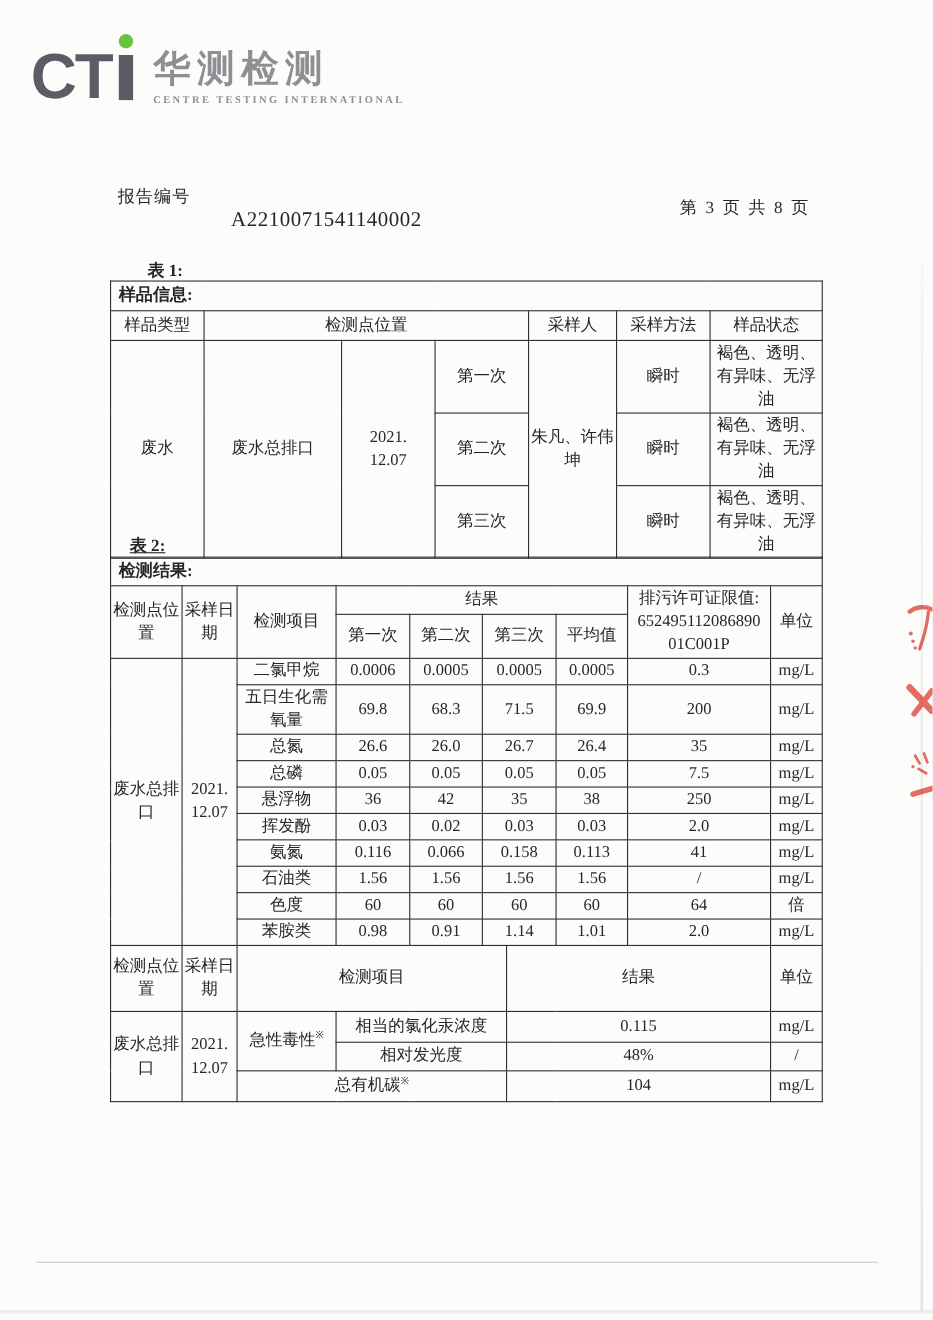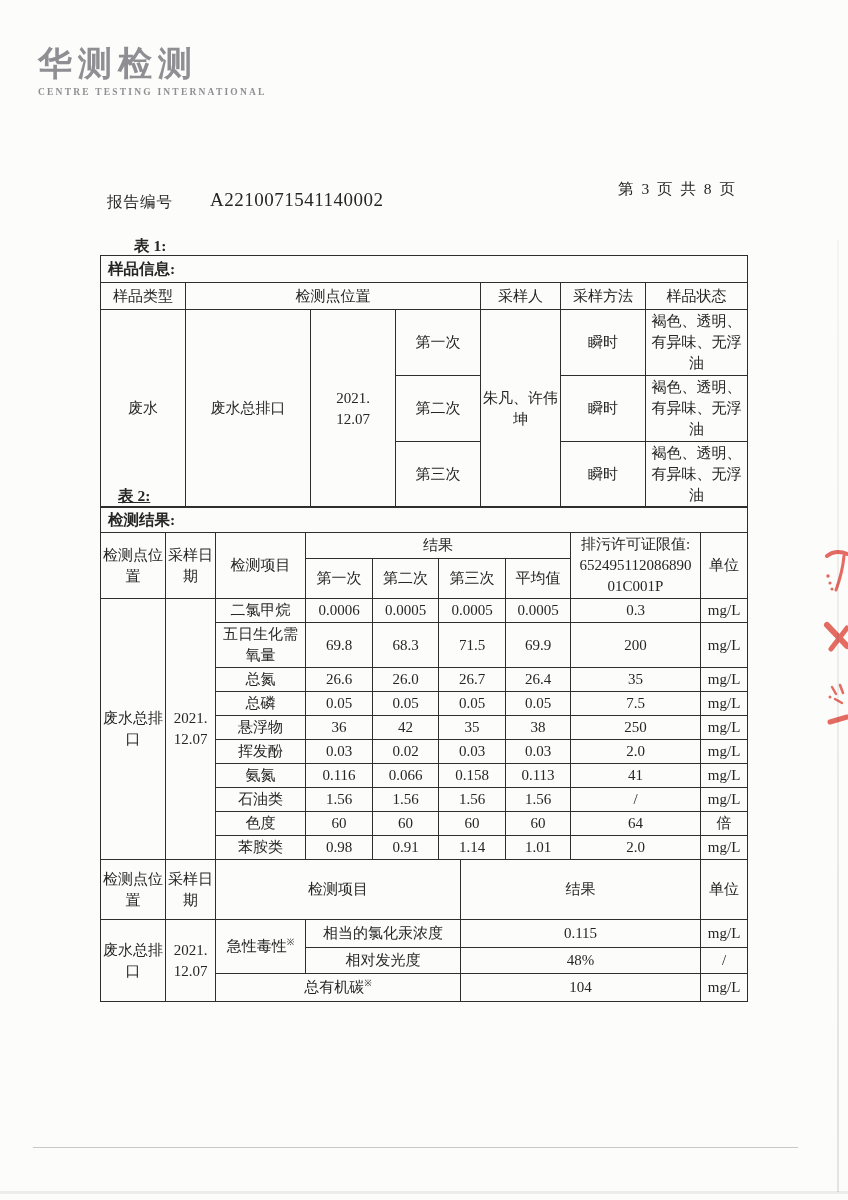--- a/index.html
+++ b/index.html
@@ -10,31 +10,31 @@
   }
   
   .logo{position:absolute;left:28px;top:30px;display:flex;align-items:flex-start;}
   .cti{position:relative;display:flex;align-items:flex-end;height:66px;}
   .cti-letters{
     font-family:"Liberation Sans","DejaVu Sans",sans-serif;
     font-weight:800;font-size:58px;line-height:0.9;color:#5d5c64;letter-spacing:-2px;
   }
   .ibar{width:13px;height:41px;background:#5d5c64;margin:0 0 5px 7px;}
   .idot{position:absolute;right:0px;top:1px;width:13px;height:13px;border-radius:50%;background:#68c43c;}
-  .brand{margin-left:10px;padding-top:16px;}
+  .brand{margin-left:18px;padding-top:16px;}
   .brand-cn{
     font-family:"Liberation Sans","DejaVu Sans",sans-serif;
     font-weight:700;font-size:34px;line-height:1;color:#8e8e93;letter-spacing:6px;
   }
   .brand-en{
     font-family:Liberation Serif, serif;
     font-weight:700;font-size:9.5px;color:#8e8e93;letter-spacing:2.2px;margin-top:7px;
   }
   
-  .meta-label{position:absolute;left:107px;top:192px;font-size:15.5px;letter-spacing:1px;}
+  .meta-label{position:absolute;left:107px;top:169px;font-size:15.5px;letter-spacing:1px;}
   .meta-value{position:absolute;left:210px;top:189px;font-size:19px;letter-spacing:0.5px;text-align:center;}
   .meta-page{position:absolute;left:618px;top:179px;font-size:15.5px;letter-spacing:2px;}
   
   .tcaption{position:absolute;font-weight:bold;font-size:15.5px;}
   .cap1{left:134px;top:236px;}
   .cap2{left:118px;top:486px;text-decoration:underline;}
   table{border-collapse:collapse;table-layout:fixed;position:absolute;left:100px;}
   .t1{top:255px;width:647px;}
   .t2{top:506px;width:647px;}
   td{
@@ -55,20 +55,25 @@
     background:linear-gradient(to bottom,rgba(0,0,0,0.03),rgba(0,0,0,0.10));}
   .bottom-smudge{position:absolute;left:0;top:1191px;width:848px;height:3px;background:rgba(120,120,120,0.12);}
   .red-marks{position:absolute;left:822px;top:545px;}
 </style>
 </head>
 <body>
 
 <div class="page">
 
   <div class="logo">
+    <div class="cti">
+      <span class="cti-letters">CT</span>
+      <span class="ibar"></span>
+      <span class="idot"></span>
+    </div>
     <div class="brand">
       <div class="brand-cn">华测检测</div>
       <div class="brand-en">CENTRE TESTING INTERNATIONAL</div>
     </div>
   </div>
 
   <div class="meta-label">报告编号</div>
   <div class="meta-value">A2210071541140002</div>
   <div class="meta-page">第 3 页 共 8 页</div>
 

